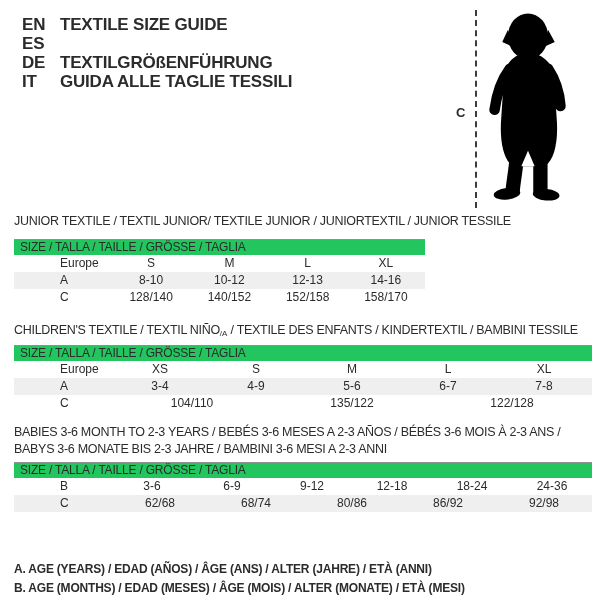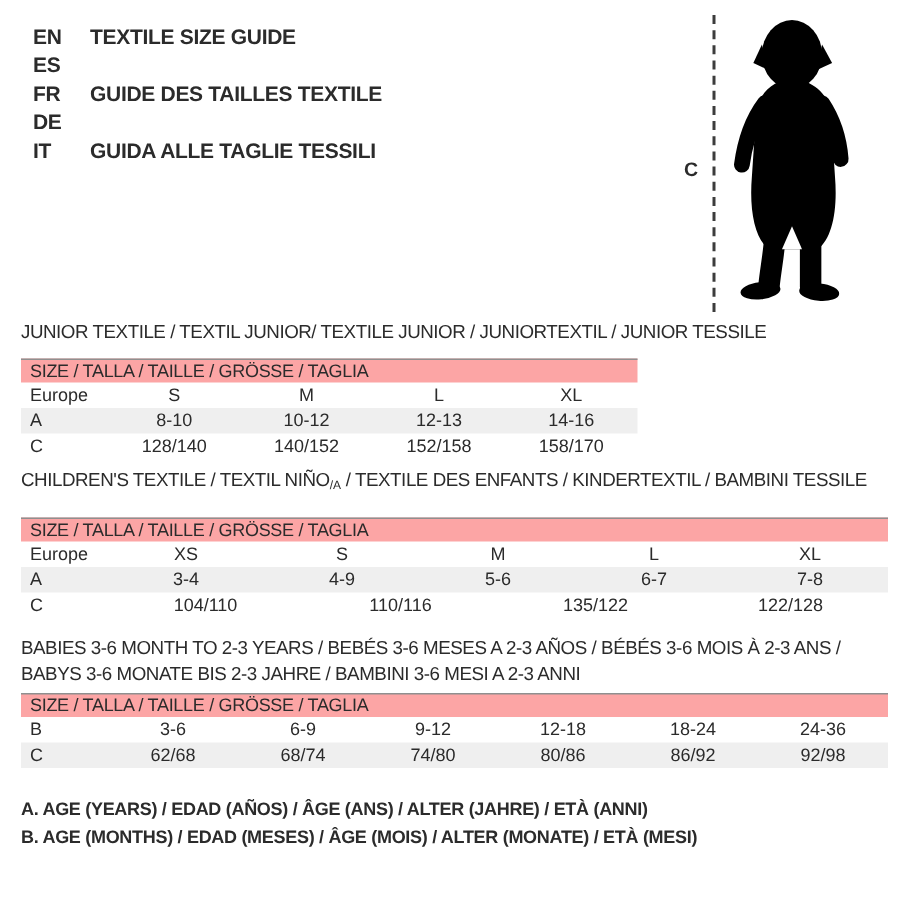--- a/index.html
+++ b/index.html
@@ -10,69 +10,66 @@
     height: 600px;
     background: #ffffff;
     color: #2b2b2b;
     font-family: "Liberation Sans", sans-serif;
     overflow: hidden;
   }
   .abs { position: absolute; }
 
   
   .lang-list { left: 22px; top: 15px; }
-  .lang-row { display: flex; height: 19px; line-height: 19px; font-weight: bold; font-size: 14px; letter-spacing: -0.2px; }
+  .lang-row { display: flex; height: 19px; line-height: 19px; font-weight: bold; font-size: 17px; letter-spacing: -0.2px; }
   .lang-code { width: 38px; }
 
   
   .measure-line { left: 475px; top: 10px; height: 198px; width: 0; border-left: 2px dashed #3c3c3c; }
   .measure-label { left: 456px; top: 105px; font-weight: bold; font-size: 13px; }
   .baby-svg { left: 486px; top: 8px; }
 
   
   .tbl-title { font-weight: normal; font-size: 12.5px; letter-spacing: -0.3px; white-space: nowrap; line-height: 17px; }
   .tbl { font-size: 12px; }
   .bar {
-    background: #fca5a5;
+    background: #22c55e;
     border-top: 1px solid #8f8f8f;
     height: 16px; line-height: 15px;
     padding-left: 6px;
     font-size: 12px;
     color: #2b2b2b;
     letter-spacing: -0.2px;
   }
   .trow { display: flex; height: 17px; line-height: 17px; }
   .trow.alt { background: #efefef; }
   .cell { flex: 1; text-align: center; }
-  .cell.rlabel { flex: 0 0 58px; text-align: left; padding-left: 6px; }
+  .cell.rlabel { flex: 0 0 58px; text-align: left; padding-left: 6px; margin-left: 40px; }
   .sub { font-size: 8px; vertical-align: -2px; letter-spacing: 0; }
 
   
-  .notes { left: 14px; top: 530px; }
+  .notes { left: 14px; top: 560px; }
   .note { height: 19px; line-height: 19px; font-weight: bold; font-size: 12px; letter-spacing: -0.2px; white-space: nowrap; }
 </style>
 </head>
 <body>
 
 <div class="canvas">
 
   <div class="abs lang-list">
     <div class="lang-row">
       <span class="lang-code">EN</span>
       <span class="lang-label">TEXTILE SIZE GUIDE</span>
     </div>
     <div class="lang-row">
       <span class="lang-code">ES</span>
     </div>
     <div class="lang-row">
-      <span class="lang-code">FR</span>
-      <span class="lang-label">GUIDE DES TAILLES TEXTILE</span>
-    </div>
-    <div class="lang-row">
       <span class="lang-code">DE</span>
+      <span class="lang-label">TEXTILGRÖßENFÜHRUNG</span>
     </div>
     <div class="lang-row">
       <span class="lang-code">IT</span>
       <span class="lang-label">GUIDA ALLE TAGLIE TESSILI</span>
     </div>
   </div>
 
   <div class="abs measure-line"></div>
   <div class="abs measure-label">C</div>
   <svg class="abs baby-svg" width="84" height="196" viewBox="0 0 88 200" aria-hidden="true">
@@ -110,21 +107,21 @@
     </div>
     <div class="trow">
       <span class="cell rlabel">C</span>
       <span class="cell">128/140</span>
       <span class="cell">140/152</span>
       <span class="cell">152/158</span>
       <span class="cell">158/170</span>
     </div>
   </div>
 
-  <div class="abs tbl-title" style="left:14px; top:312px;">
+  <div class="abs tbl-title" style="left:14px; top:322px;">
     <span>CHILDREN'S TEXTILE / TEXTIL NIÑO</span><span class="sub">/A</span><span> / TEXTILE DES ENFANTS / KINDERTEXTIL / BAMBINI TESSILE</span>
   </div>
   <div class="abs tbl" style="left:14px; top:345px; width:578px;">
     <div class="bar">SIZE / TALLA / TAILLE / GRÖSSE / TAGLIA</div>
     <div class="trow">
       <span class="cell rlabel">Europe</span>
       <span class="cell">XS</span>
       <span class="cell">S</span>
       <span class="cell">M</span>
       <span class="cell">L</span>
@@ -134,21 +131,20 @@
       <span class="cell rlabel">A</span>
       <span class="cell">3-4</span>
       <span class="cell">4-9</span>
       <span class="cell">5-6</span>
       <span class="cell">6-7</span>
       <span class="cell">7-8</span>
     </div>
     <div class="trow">
       <span class="cell rlabel">C</span>
       <span class="cell">104/110</span>
-      <span class="cell">110/116</span>
       <span class="cell">135/122</span>
       <span class="cell">122/128</span>
     </div>
   </div>
 
   <div class="abs tbl-title" style="left:14px; top:424px;">
     <div>BABIES 3-6 MONTH TO 2-3 YEARS / BEBÉS 3-6 MESES A 2-3 AÑOS / BÉBÉS 3-6 MOIS À 2-3 ANS /</div>
     <div>BABYS 3-6 MONATE BIS 2-3 JAHRE / BAMBINI 3-6 MESI A 2-3 ANNI</div>
   </div>
   <div class="abs tbl" style="left:14px; top:462px; width:578px;">
@@ -159,21 +155,20 @@
       <span class="cell">6-9</span>
       <span class="cell">9-12</span>
       <span class="cell">12-18</span>
       <span class="cell">18-24</span>
       <span class="cell">24-36</span>
     </div>
     <div class="trow alt">
       <span class="cell rlabel">C</span>
       <span class="cell">62/68</span>
       <span class="cell">68/74</span>
-      <span class="cell">74/80</span>
       <span class="cell">80/86</span>
       <span class="cell">86/92</span>
       <span class="cell">92/98</span>
     </div>
   </div>
 
   <div class="abs notes">
     <div class="note">A. AGE (YEARS) / EDAD (AÑOS) / ÂGE (ANS) / ALTER (JAHRE) / ETÀ (ANNI)</div>
     <div class="note">B. AGE (MONTHS) / EDAD (MESES) / ÂGE (MOIS) / ALTER (MONATE) / ETÀ (MESI)</div>
   </div>

